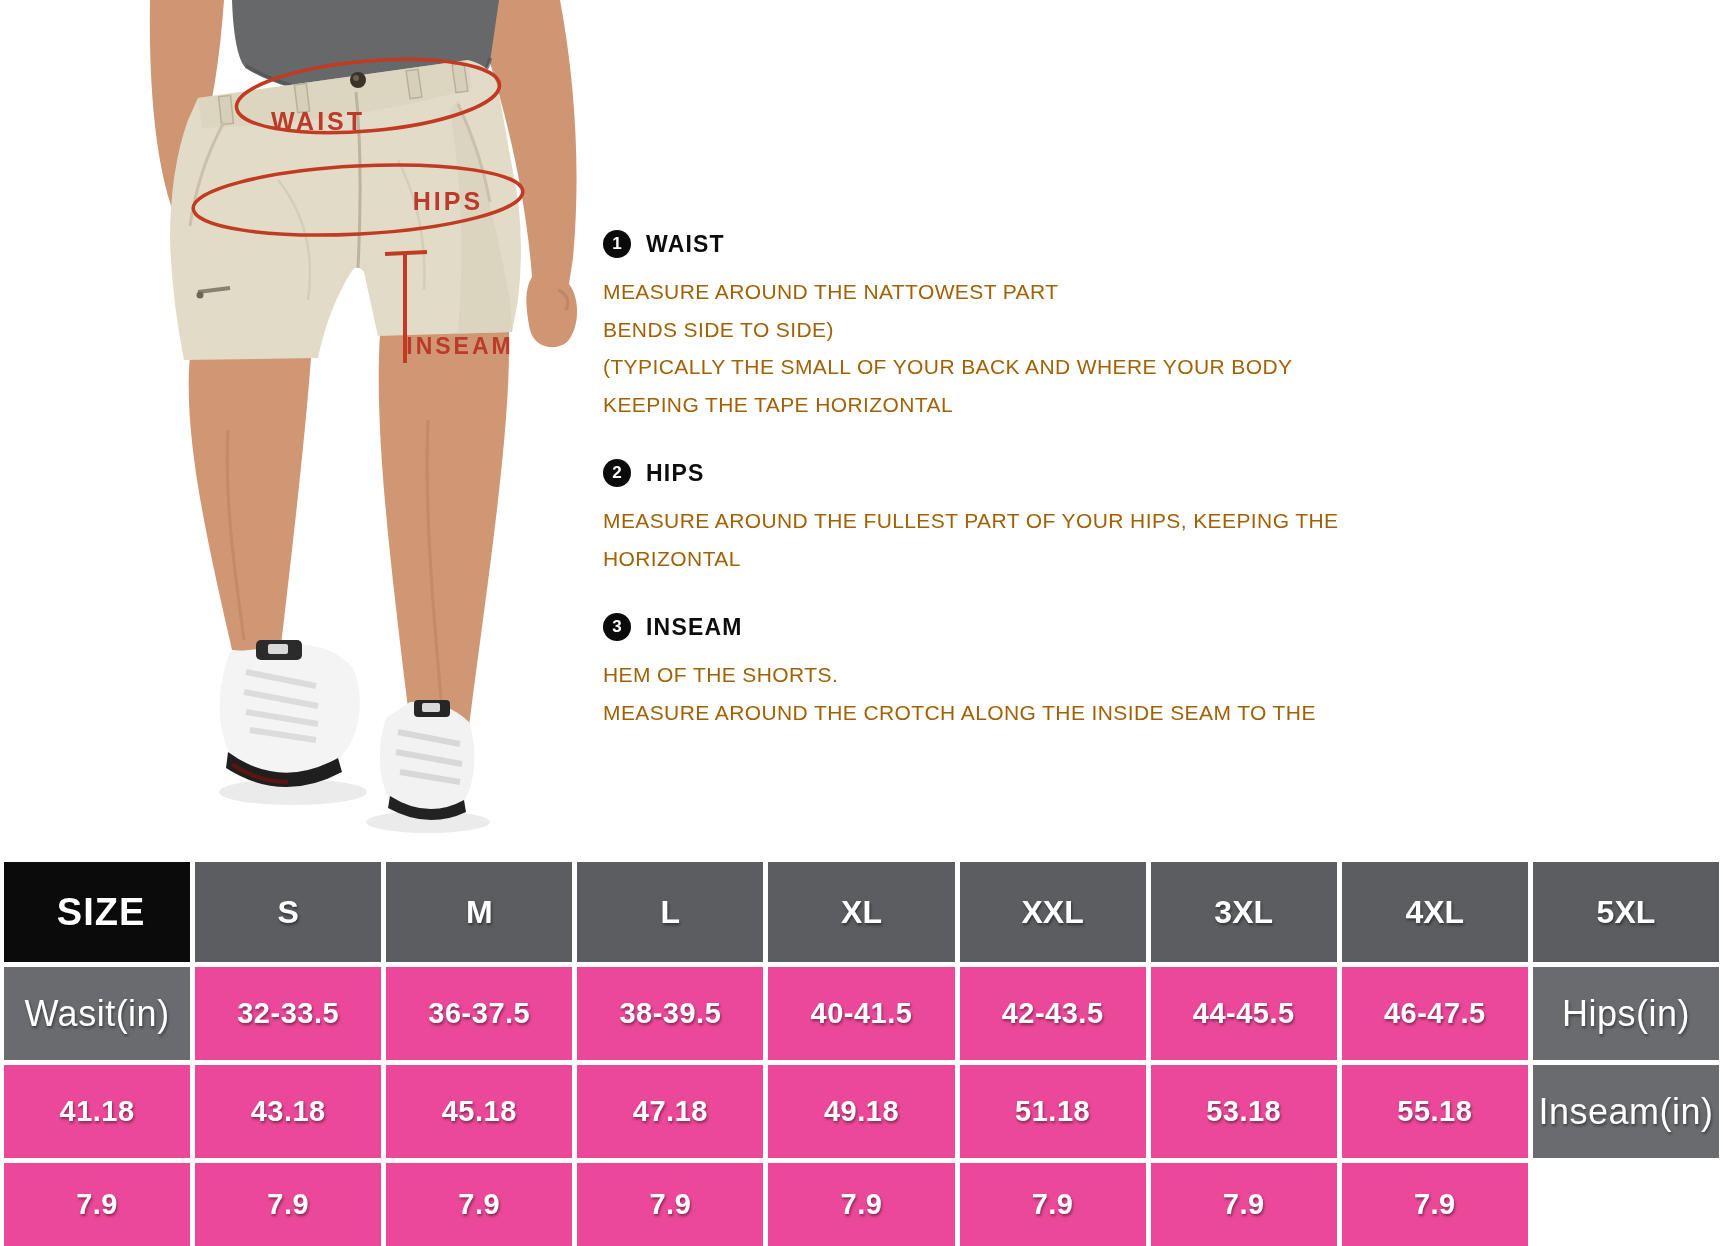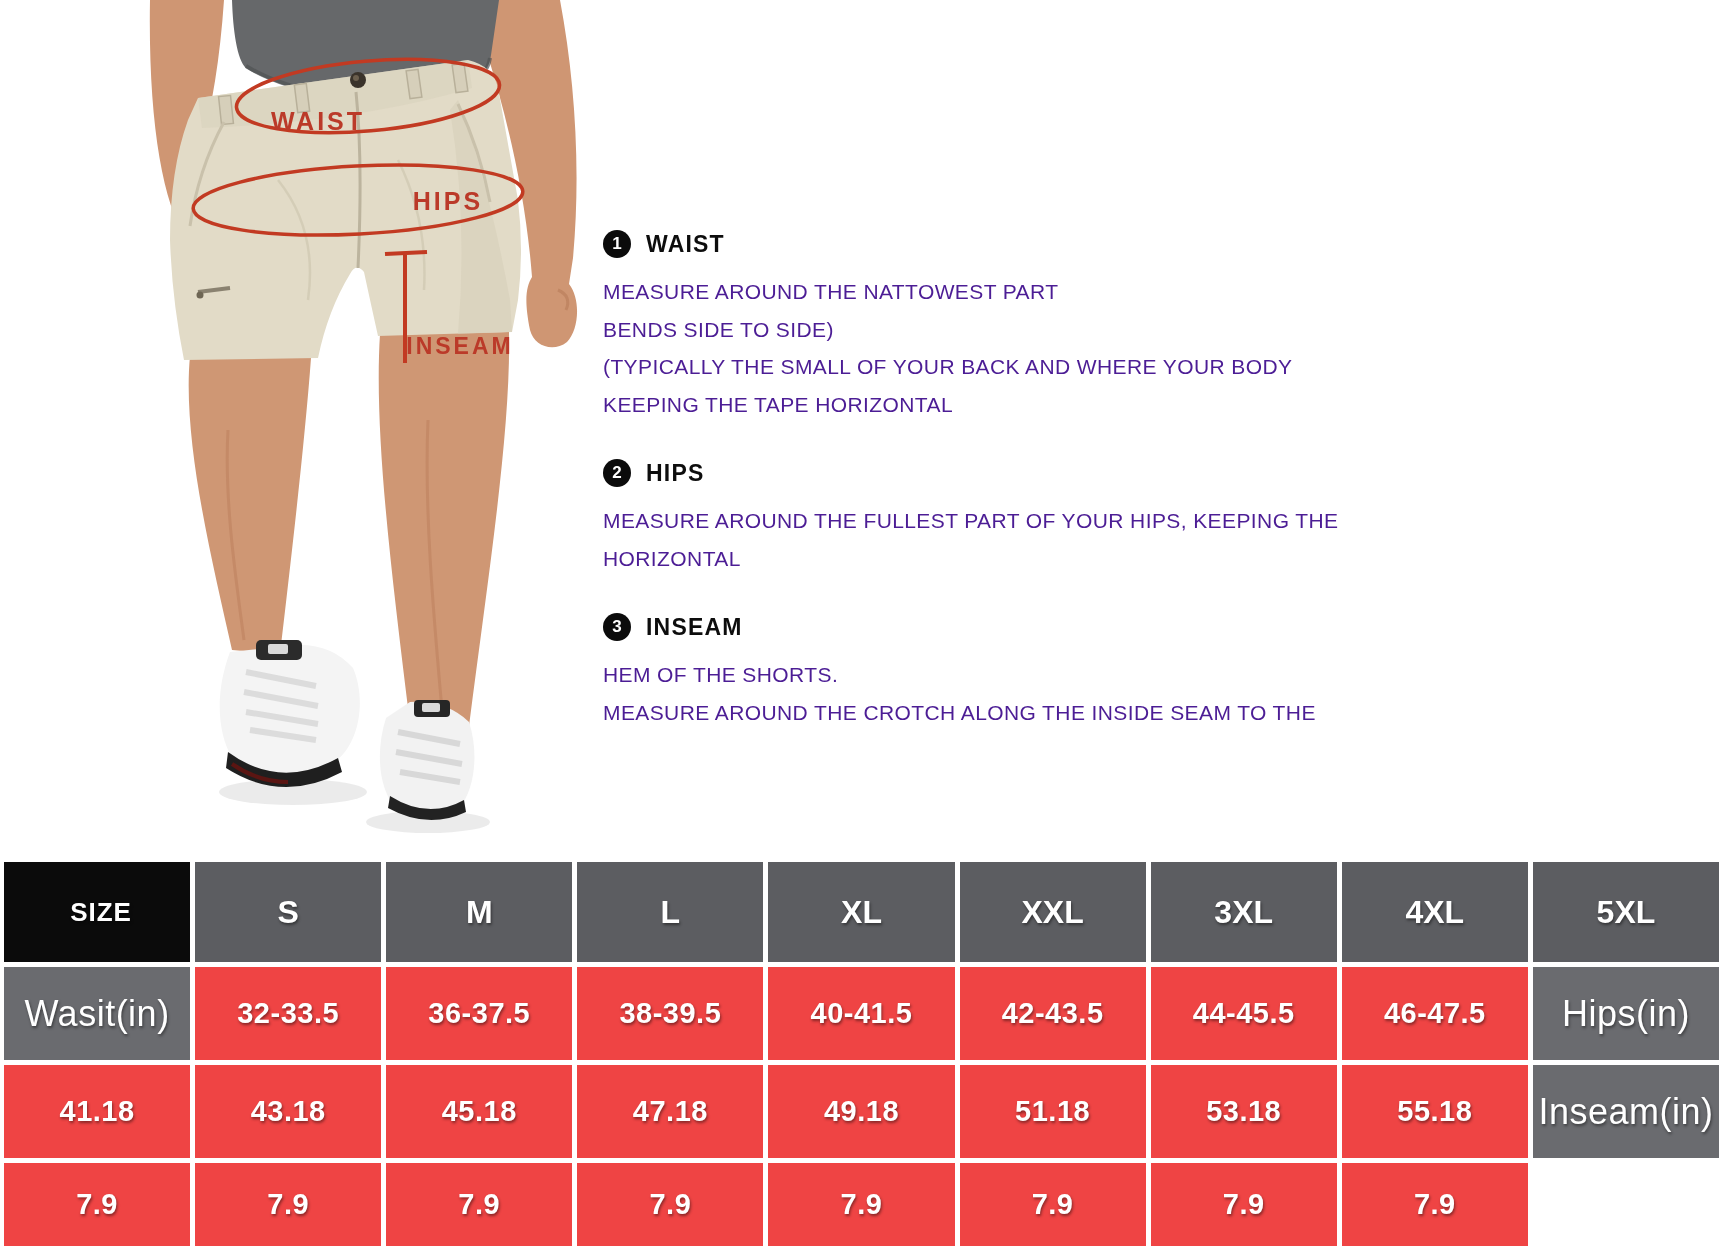--- a/index.html
+++ b/index.html
@@ -12,34 +12,34 @@
   #model{position:absolute;left:128px;top:0;width:470px;height:860px;}
   .svg-label{font-family:"Liberation Sans",sans-serif;font-weight:bold;fill:#bb3a29;letter-spacing:3px;}
 
   
   #instructions{position:absolute;left:603px;top:224px;width:790px;}
   .inst-section{margin-bottom:30px;}
   .inst-head{display:flex;align-items:center;gap:15px;height:40px;margin-bottom:9px;}
   .num-badge{width:28px;height:28px;border-radius:50%;background:#0b0b0b;color:#fff;
     display:flex;align-items:center;justify-content:center;font-size:17px;font-weight:bold;flex:0 0 28px;}
   .inst-title{font-size:23px;font-weight:bold;color:#0d0d0d;letter-spacing:1.2px;}
-  .inst-line{font-size:21px;line-height:37.5px;color:#4c1d95;letter-spacing:0.4px;white-space:nowrap;}
+  .inst-line{font-size:21px;line-height:37.5px;color:#a16207;letter-spacing:0.4px;white-space:nowrap;}
 
   
   #size-table{
     position:absolute;left:0;top:858px;width:1723px;height:388px;box-sizing:border-box;
     background:#ffffff;display:grid;grid-template-columns:repeat(9,1fr);
     grid-template-rows:100px 93px 93px 1fr;gap:5px;padding:4px 4px 0 4px;
   }
   .tcell{display:flex;align-items:center;justify-content:center;color:#ffffff;
     text-shadow:1px 2px 3px rgba(0,0,0,0.45);}
-  .t-corner{background:#0b0b0b;font-size:26px;font-weight:bold;letter-spacing:1px;padding-left:8px;}
+  .t-corner{background:#0b0b0b;font-size:38px;font-weight:bold;letter-spacing:1px;padding-left:8px;}
   .t-head{background:#5c5d61;font-size:32px;font-weight:bold;}
   .t-rowlabel{background:#6a6b6f;font-size:36px;font-weight:normal;letter-spacing:0.5px;}
-  .t-val{background:#ef4444;font-size:29px;font-weight:bold;letter-spacing:0.5px;}
+  .t-val{background:#ec4899;font-size:29px;font-weight:bold;letter-spacing:0.5px;}
 </style>
 </head>
 <body>
 
 <div id="stage">
 
   <svg id="model" viewBox="0 0 470 860" xmlns="http://www.w3.org/2000/svg">
 
     <path d="M22,0 L96,0 C92,58 84,108 72,150 C64,186 72,206 96,226 L122,252 C100,266 74,258 58,238 C34,202 20,118 22,0 Z" fill="#cf9673"></path>
     <path d="M356,0 L432,0 C447,80 453,170 445,258 L441,284 C453,299 451,330 439,342 C425,353 406,346 402,330 C396,300 398,287 404,277 C398,198 380,118 356,44 Z" fill="#cf9673"></path>

